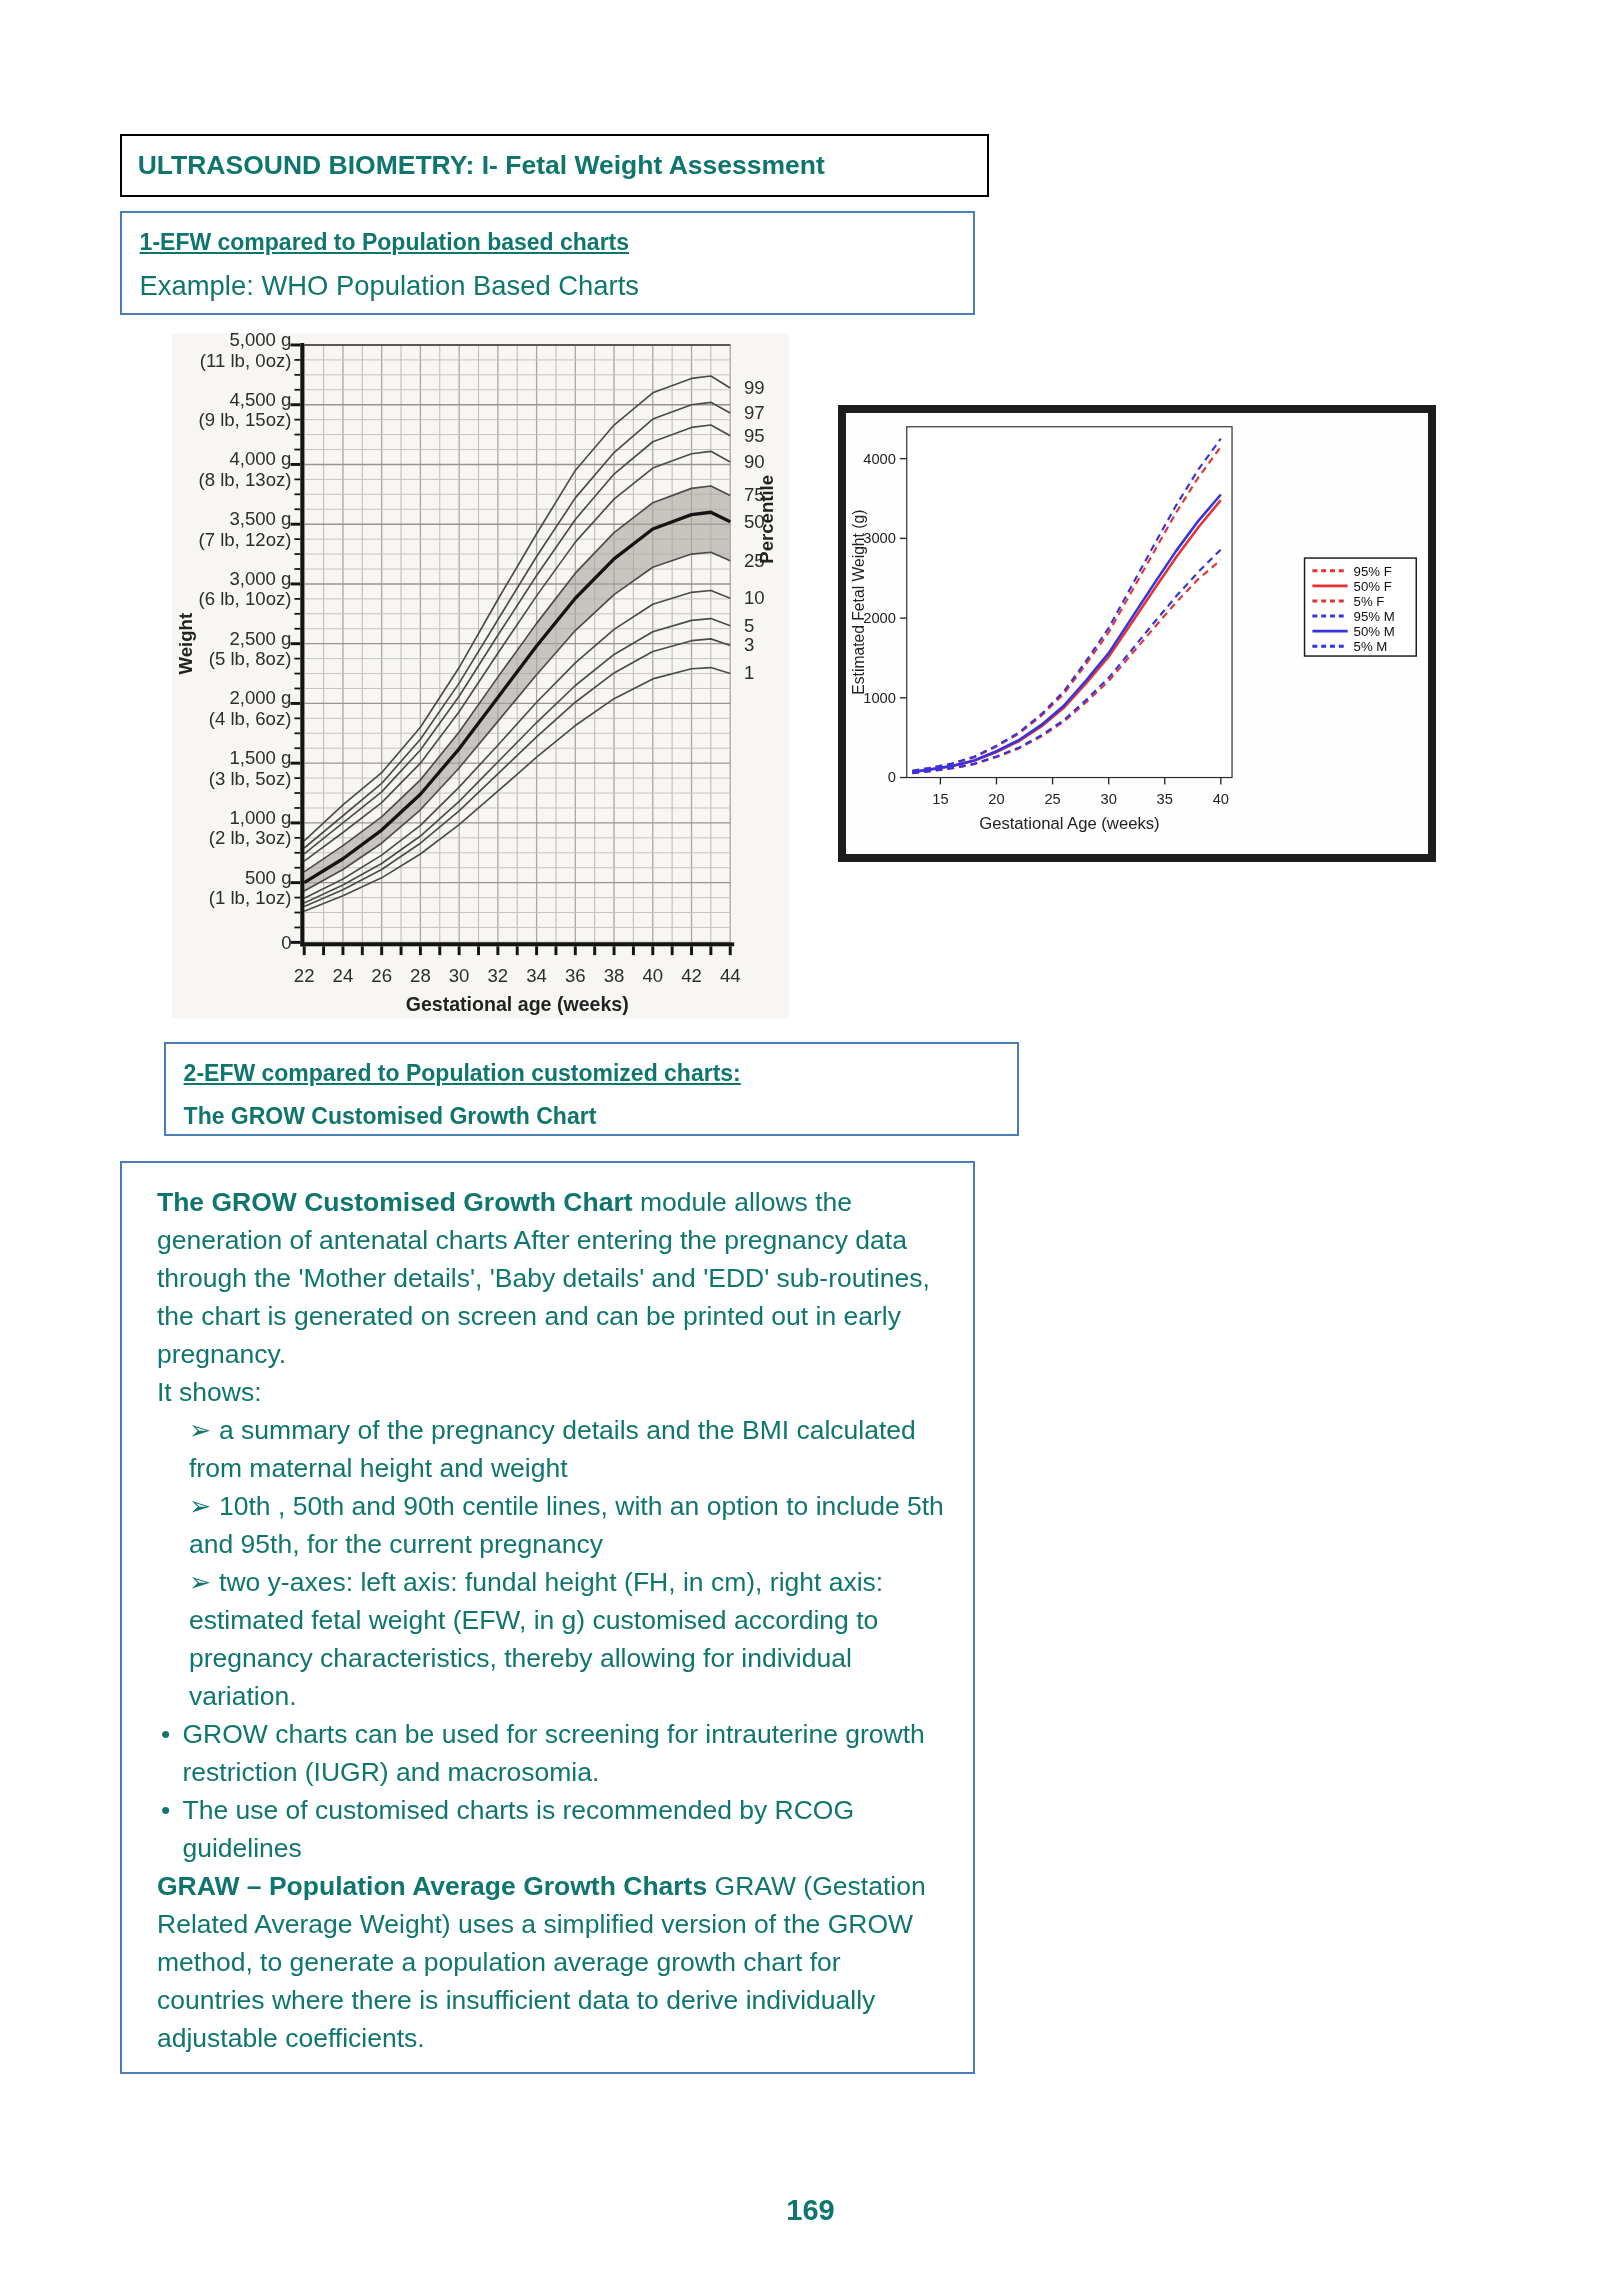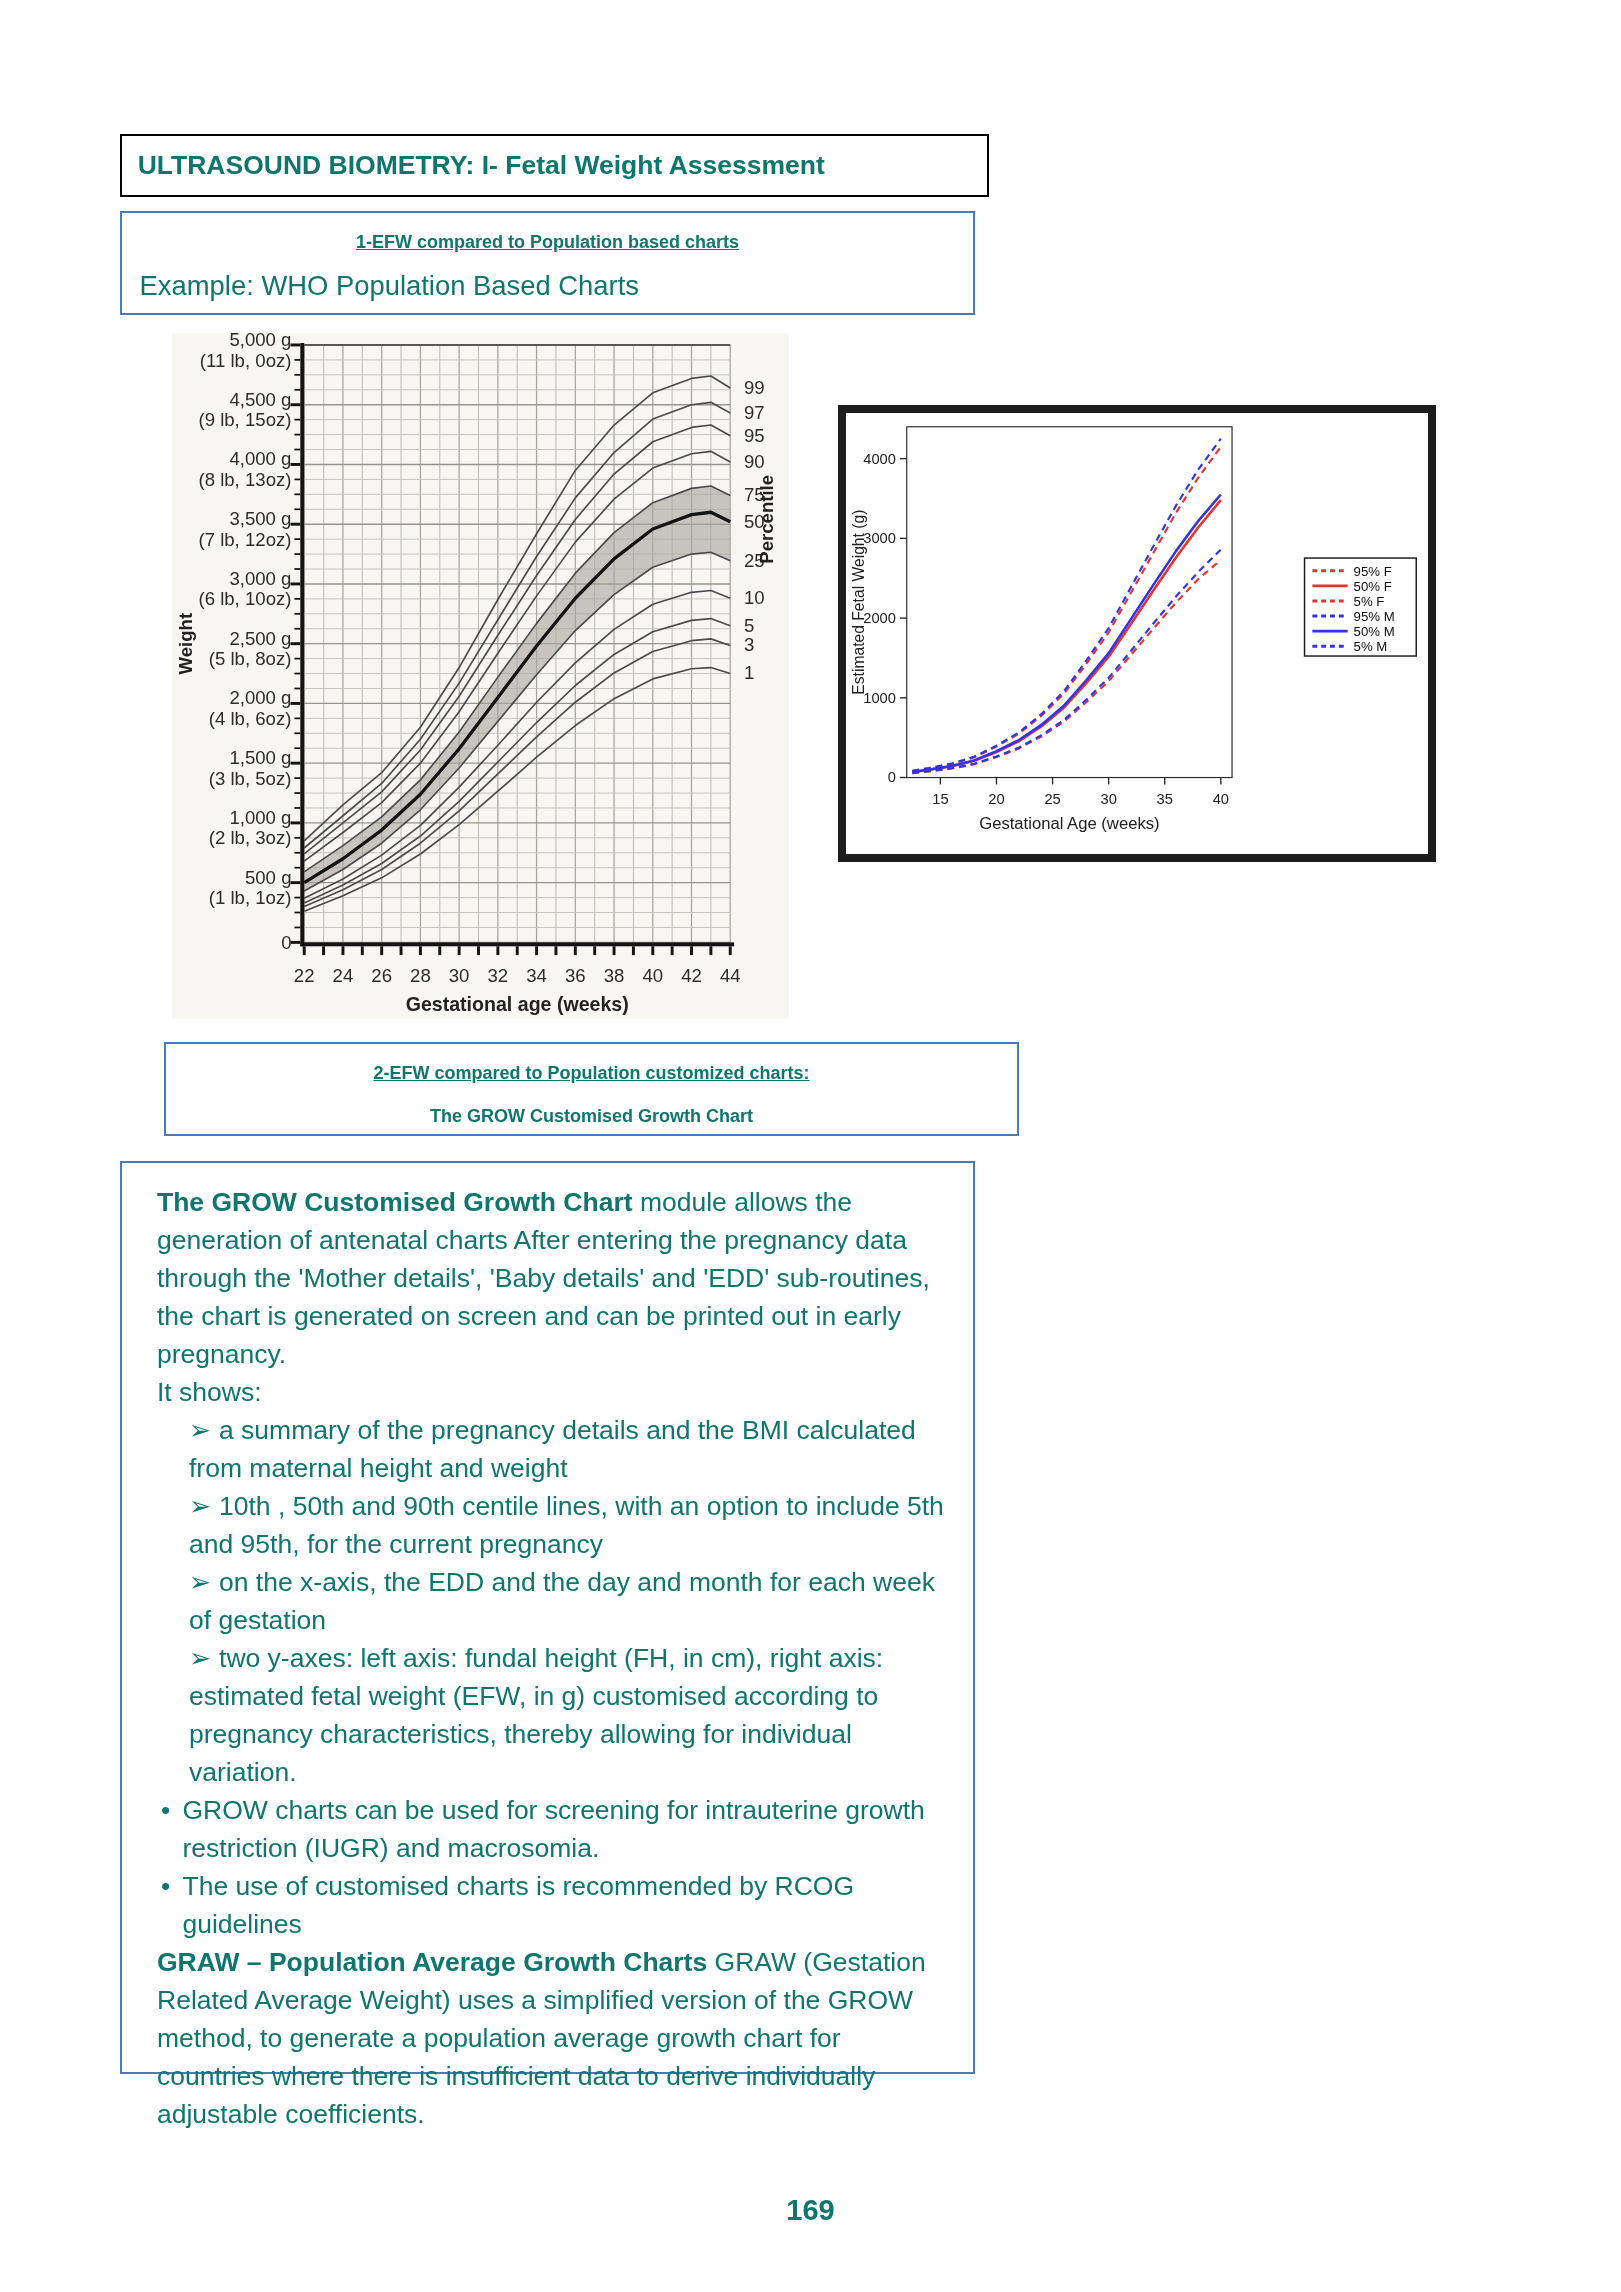--- a/index.html
+++ b/index.html
@@ -8,21 +8,21 @@
     font-family:"Liberation Sans",sans-serif;color:#0f766e;overflow:hidden;
   }
   .title-box{
     position:absolute;left:120px;top:134px;width:849px;height:59px;
     border:2.9px solid #000;display:flex;align-items:center;padding-left:15.7px;
     font-size:26.5px;font-weight:700;background:#fff;
   }
   .blue-box{
     position:absolute;border:2.9px solid #4a7cba;background:#fff;box-sizing:border-box;
   }
-  .sec-head{font-size:18px;font-weight:700;line-height:43px;text-align:center;}
+  .sec-head{font-size:23px;font-weight:700;line-height:43px;}
   .sec-head .u{text-decoration:underline;}
   .sec-sub{font-size:27.4px;line-height:43px;}
   .sec-sub .b{font-weight:400;}
   #section1{left:120px;top:211px;width:855px;height:104px;padding:7.8px 17.6px;}
   #section2{left:120px;top:1042px;width:855px;height:94px;padding:7.8px 17.6px;margin-left:44px;}
   #contentBox{left:120px;top:1161px;width:855px;height:913px;padding:19.6px 21.6px 19.6px 35px;}
   #contentBox .txt{font-size:26.5px;line-height:38px;}
   #contentBox p{margin:0;}
   .b{font-weight:700;}
   .abullet{margin-left:32px;}
@@ -328,21 +328,20 @@
     </div>
   </div>
 
   <div class="blue-box" id="contentBox">
     <div class="txt">
       <p><span class="b">The GROW Customised Growth Chart</span><span> module allows the generation of antenatal charts After entering the pregnancy data through the 'Mother details', 'Baby details' and 'EDD' sub-routines, the chart is generated on screen and can be printed out in early pregnancy.</span></p>
       <p>It shows:</p>
 
       <div class="abullet"><span class="ar">➢</span><span>a summary of the pregnancy details and the BMI calculated from maternal height and weight</span></div>
       <div class="abullet"><span class="ar">➢</span><span>10th , 50th and 90th centile lines, with an option to include 5th and 95th, for the current pregnancy</span></div>
-      <div class="abullet"><span class="ar">➢</span><span>on the x-axis, the EDD and the day and month for each week of gestation</span></div>
       <div class="abullet"><span class="ar">➢</span><span>two y-axes: left axis: fundal height (FH, in cm), right axis: estimated fetal weight (EFW, in g) customised according to pregnancy characteristics, thereby allowing for individual variation.</span></div>
 
       <div class="dbullet"><span class="dot">•</span><span>GROW charts can be used for screening for intrauterine growth restriction (IUGR) and macrosomia.</span></div>
       <div class="dbullet"><span class="dot">•</span><span>The use of customised charts is recommended by RCOG guidelines</span></div>
 
       <p><span class="b">GRAW – Population Average Growth Charts</span><span> GRAW (Gestation Related Average Weight) uses a simplified version of the GROW method, to generate a population average growth chart for countries where there is insufficient data to derive individually adjustable coefficients.</span></p>
     </div>
   </div>
 
   <div class="page-number">169</div>

